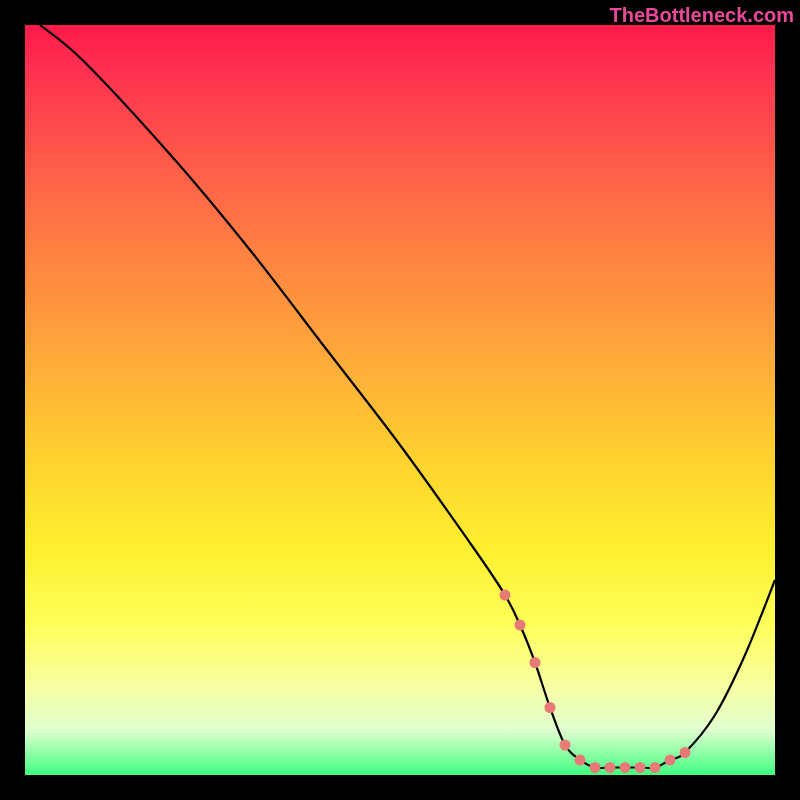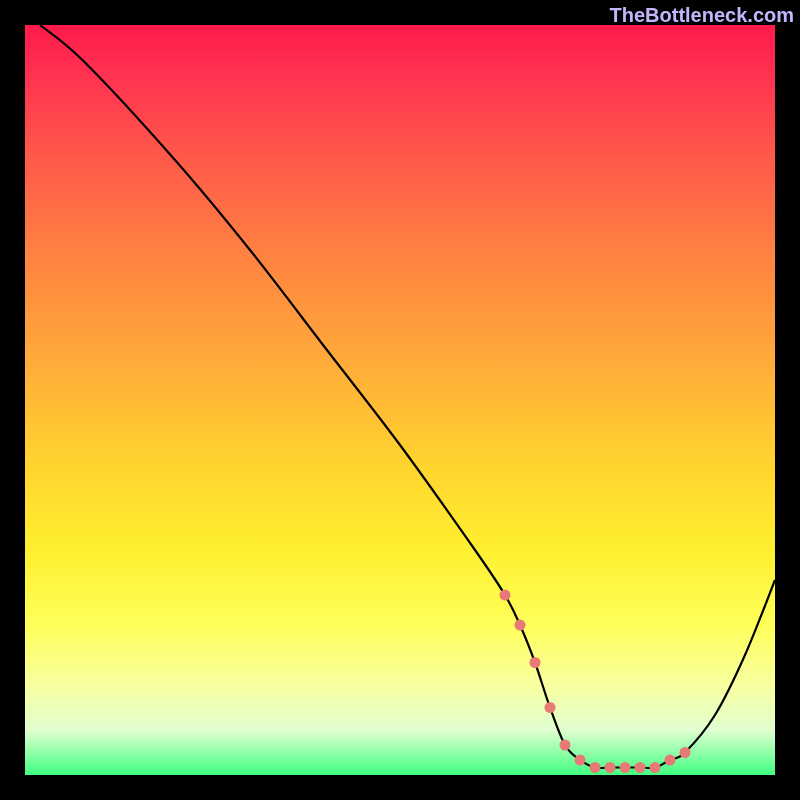--- a/index.html
+++ b/index.html
@@ -8,21 +8,21 @@
     height: 800px;
     background: #000;
     position: relative;
     font-family: Arial, sans-serif;
     overflow: hidden;
   }
   .watermark {
     position: absolute;
     top: 4px;
     right: 6px;
-    color: #c4b5fd;
+    color: #ec4899;
     font-size: 20px;
     font-weight: bold;
     z-index: 10;
   }
   .plot-area {
     position: absolute;
     left: 25px;
     top: 25px;
     width: 750px;
     height: 750px;

